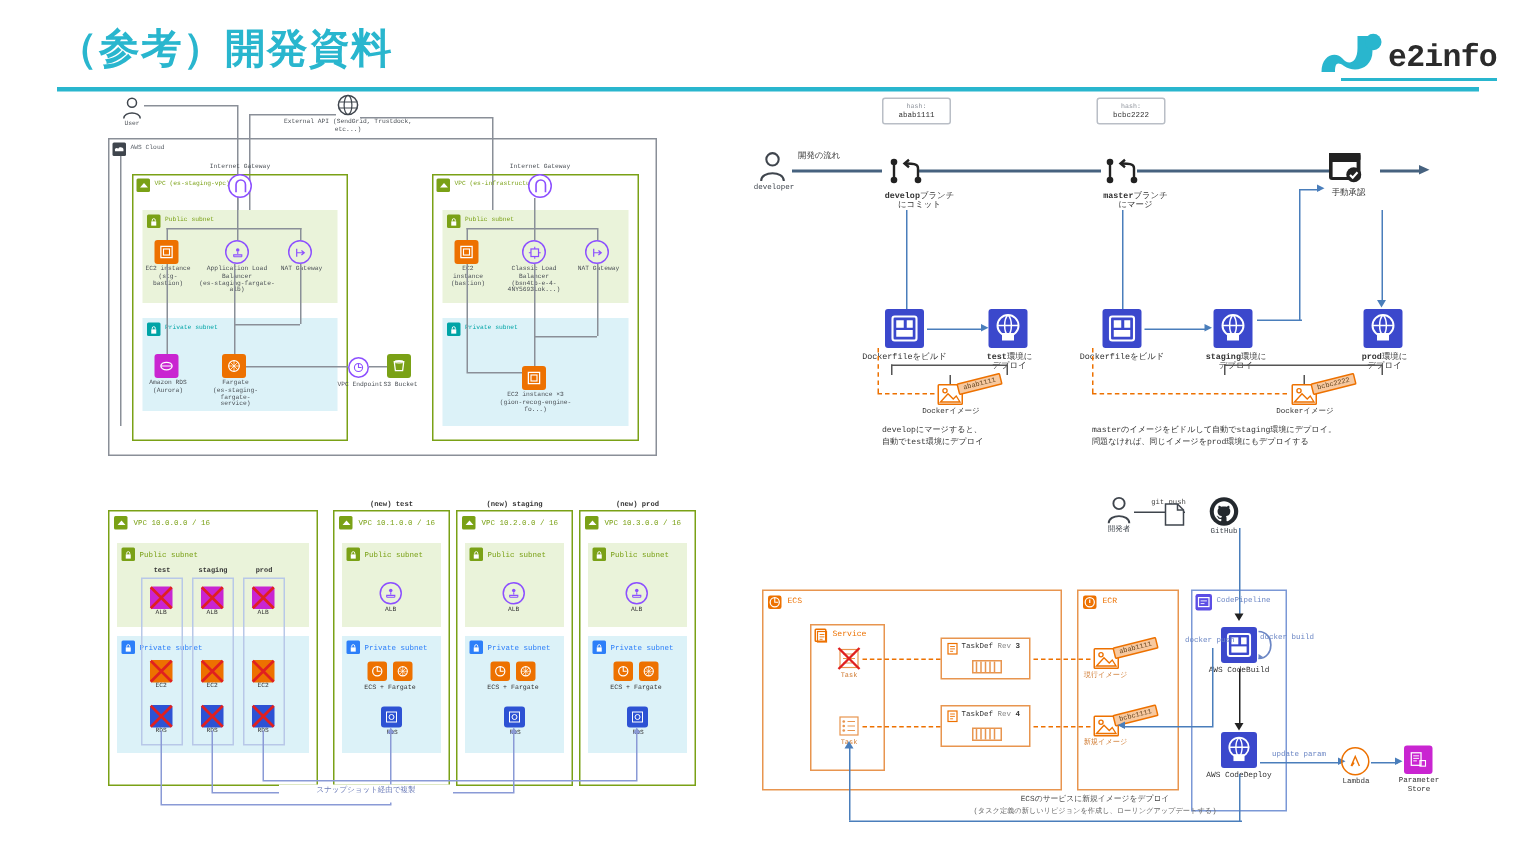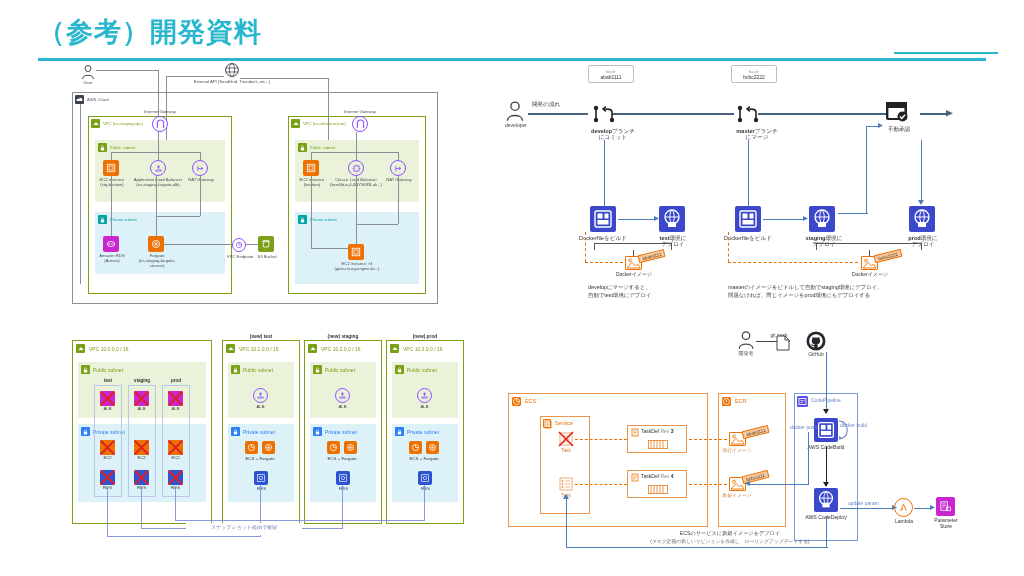--- a/index.html
+++ b/index.html
@@ -2,21 +2,21 @@
 <html><head>
 <meta charset="utf-8">
 <style>
   * { box-sizing: border-box; }
   html, body { margin:0; padding:0; }
   body {
     width:1024px; height:576px; background:#ffffff;
     font-family:"Liberation Sans", sans-serif;
     color:#333; overflow:hidden; position:relative;
   }
-  .slide { position:absolute; inset:0; }
+  .slide { position:absolute; inset:0;font-family:Liberation Mono, monospace; }
 
   
   .title {
     position:absolute; left:38px; top:14px;
     font-size:27px; font-weight:700; color:#29b6ce; letter-spacing:1px;
   }
   .title-rule {
     position:absolute; left:38px; top:58px; width:948px; height:2.5px;
     background:#29b6ce;
   }
@@ -89,20 +89,29 @@
   svg { display:block; overflow:visible; }
 </style>
 </head>
 <body>
 
 <div class="slide">
 
   <div class="title">（参考）開発資料</div>
   <div class="title-rule"></div>
 
+  <div class="logo">
+    <span class="logo-mark">
+      <svg width="44" height="28" viewBox="0 0 44 28">
+        <path d="M2 26 C2 14 12 12 16 17 C20 22 26 20 26 10 L26 2 L36 2 L36 12 C36 24 24 27 17 22 C12 18.5 11 21 11 26 Z" fill="#29b6ce"></path>
+        <circle cx="36.5" cy="6" r="5.5" fill="#29b6ce"></circle>
+      </svg>
+    </span>
+    <span class="logo-text">e2info</span>
+  </div>
   <div class="logo-underline"></div>
 
   <div>
 
     <div class="box" style="left:80px;top:64px;">
       <svg width="16" height="16" viewBox="0 0 16 16">
           <circle cx="8" cy="4.5" r="3" fill="none" stroke="#3f454d" stroke-width="1"></circle>
           <path d="M2.5 15 C2.5 10 13.5 10 13.5 15" fill="none" stroke="#3f454d" stroke-width="1"></path>
         </svg>
     </div>

